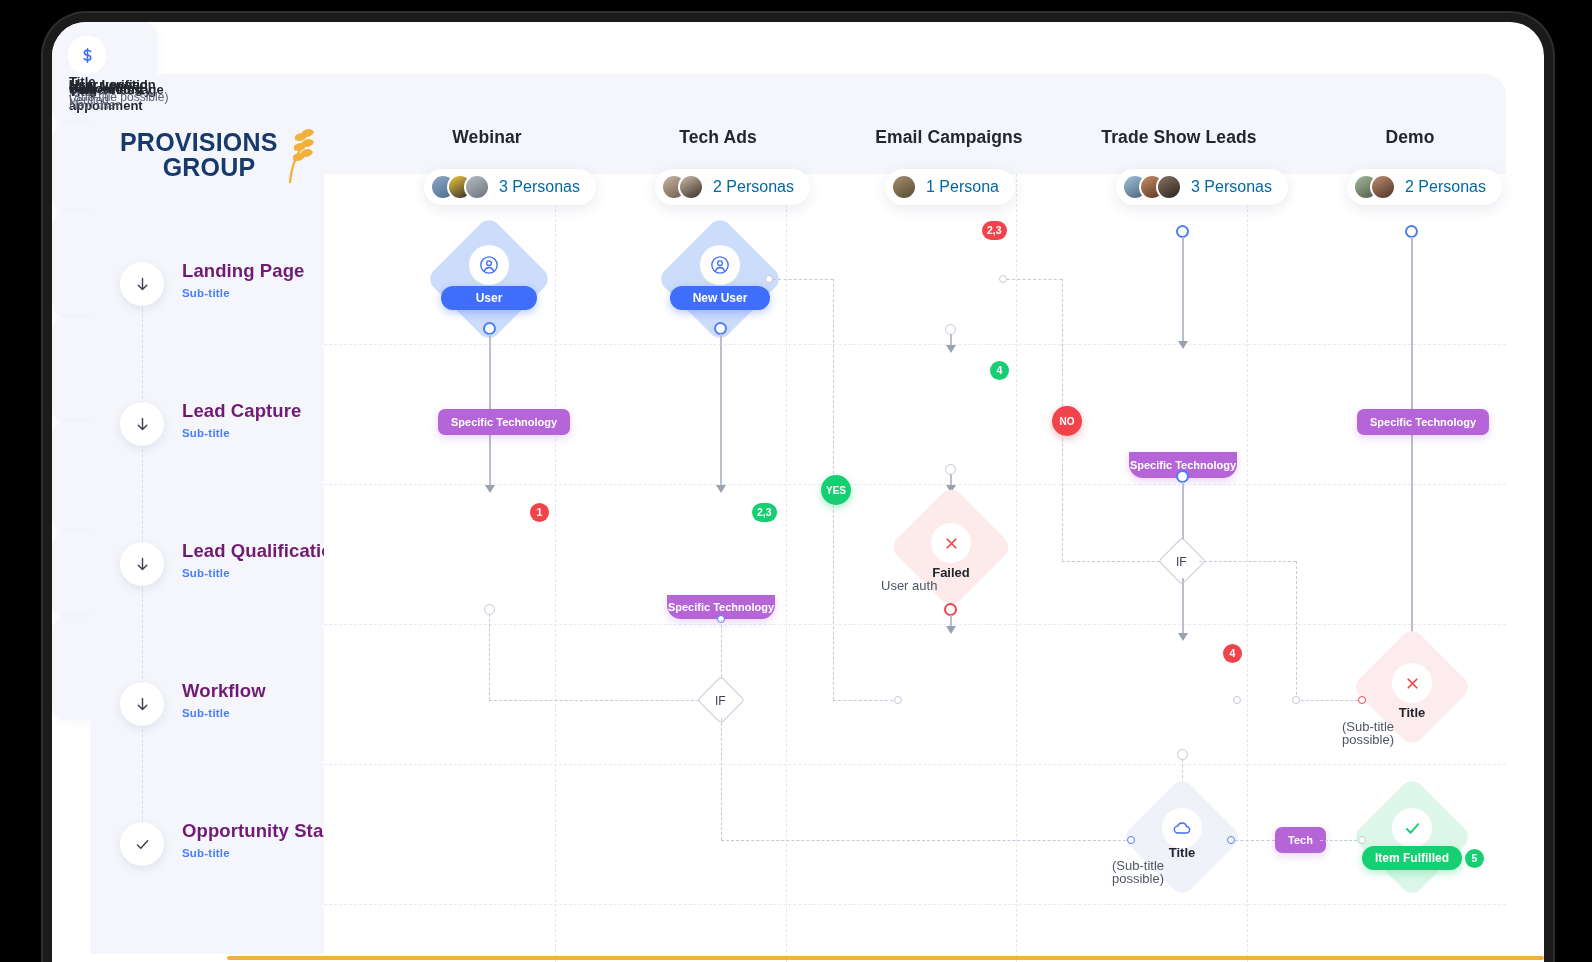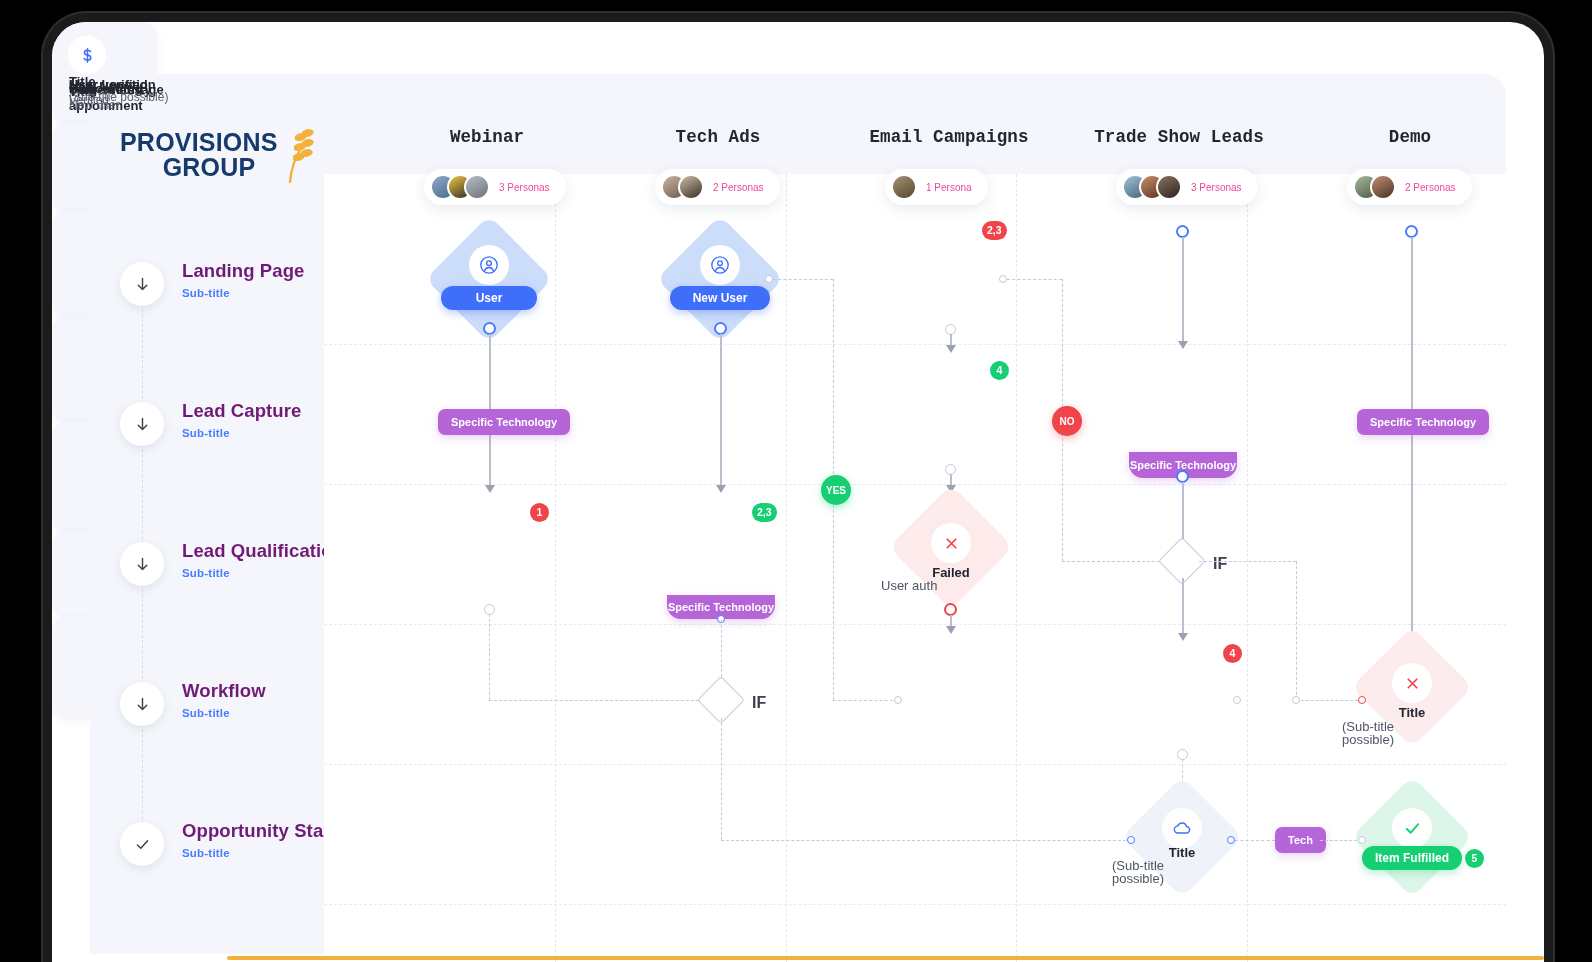--- a/index.html
+++ b/index.html
@@ -34,39 +34,39 @@
   .stage-tx { position:absolute; left:62px; top:6px; }
   .stage-title { font-size:18.5px; font-weight:bold; color:#701a75; letter-spacing:.1px; white-space:nowrap;}
   .stage-sub { font-size:11.5px; font-weight:bold; color:#4a7dfb; margin-top:5px; letter-spacing:.2px;}
   .leftdash { position:absolute; left:90px; width:1px; background:transparent;
               border-left:1px dashed #d6ddea; }
 
   
   .headstrip { position:absolute; left:272px; top:52px; right:38px; height:100px;
                background:#f4f6fb; border-radius:0 22px 0 0;}
   .colhead { position:absolute; top:105px; width:230px; text-align:center;
-             font-size:17.5px; font-weight:bold; color:#22262f; letter-spacing:.1px;font-family:Liberation Mono, monospace;}
+             font-size:17.5px; font-weight:bold; color:#22262f; letter-spacing:.1px;}
 
   
   .flowarea { position:absolute; left:272px; top:152px; right:38px; bottom:0;
               background:#fff; border-radius:22px 0 0 0; }
   .colline { position:absolute; top:0; bottom:0; width:0; border-left:1px dashed #e2e7f0;}
   .rowline { position:absolute; left:0; right:0; height:0; border-top:1px dashed #e6eaf2;}
 
   
   .persona {
     position:absolute; height:36px; background:#fff; border-radius:18px;
     box-shadow:0 4px 14px rgba(40,60,110,.10); display:flex; align-items:center;
     padding:0 16px 0 6px; gap:9px;
   }
   .avstack { display:flex; }
   .av { width:26px; height:26px; border-radius:50%; border:2px solid #fff; margin-left:-9px;
         background-size:cover; }
   .av:first-child { margin-left:0; }
-  .persona-lb { font-size:10px; color:#ec4899; white-space:nowrap; }
+  .persona-lb { font-size:16px; color:#0369a1; white-space:nowrap; }
 
   .card {
     background:#f4f6fb; border-radius:14px; box-shadow:0 2px 10px rgba(40,60,110,.05);
   }
   .card-ic {
     position:absolute; left:16px; top:14px; width:38px; height:38px; border-radius:50%;
     background:#fff; display:flex; align-items:center; justify-content:center;
   }
   .card-tt { position:absolute; left:17px; font-size:13px; font-weight:bold; color:#22262f; line-height:16px;}
   .card-st { position:absolute; left:17px; font-size:12px; color:#5a6170; line-height:15px;}
@@ -106,21 +106,21 @@
     position:absolute; width:30px; height:30px; border-radius:50%; color:#fff;
     display:flex; align-items:center; justify-content:center; font-size:10px; font-weight:bold;
   }
   .yn-yes{ background:#16cf72; box-shadow:0 3px 9px rgba(22,207,114,.35);}
   .yn-no { background:#f0444a; box-shadow:0 3px 9px rgba(240,68,74,.35);}
 
   .ifgate {
     position:absolute; width:34px; height:34px; transform:rotate(45deg);
     border:1px solid #c6ccda; background:#fff; border-radius:4px;
   }
-  .ifgate-lb { position:absolute; font-size:16px; font-weight:bold; color:#3b4150;margin-left:37px; }
+  .ifgate-lb { position:absolute; font-size:12px; font-weight:normal; color:#3b4150; }
 
   
   .port { position:absolute; width:13px; height:13px; border-radius:50%; background:#fff;
           border:2px solid #4a7dfb; }
   .port-g { border-color:#c3cad7; border-width:1.5px; width:11px; height:11px;}
   .port-r { border-color:#f0444a; }
   .port-sm{ width:8px; height:8px; border-width:1.5px; border-color:#4a7dfb;}
   .port-smg{ width:8px; height:8px; border-width:1.5px; border-color:#c3cad7;}
   .port-smr{ width:8px; height:8px; border-width:1.5px; border-color:#f0444a;}
 

